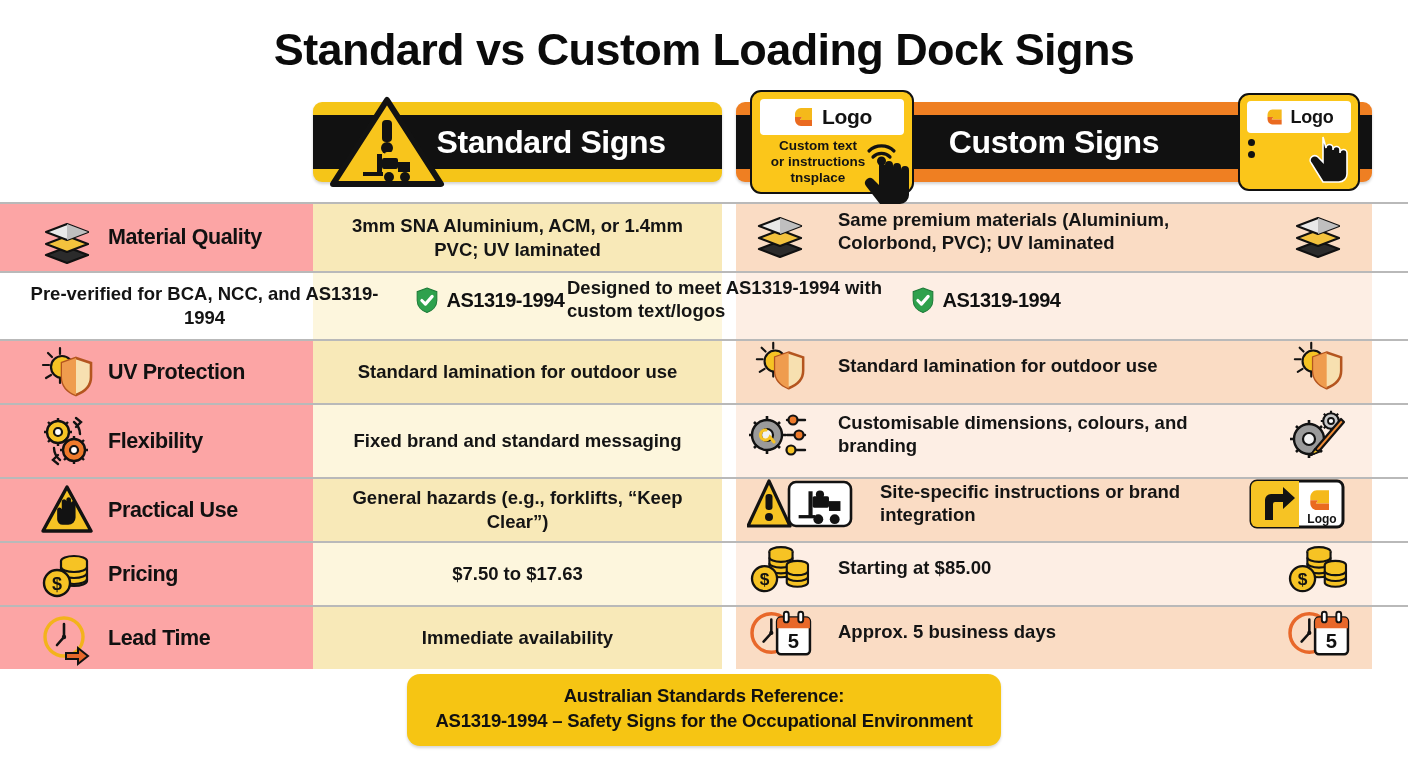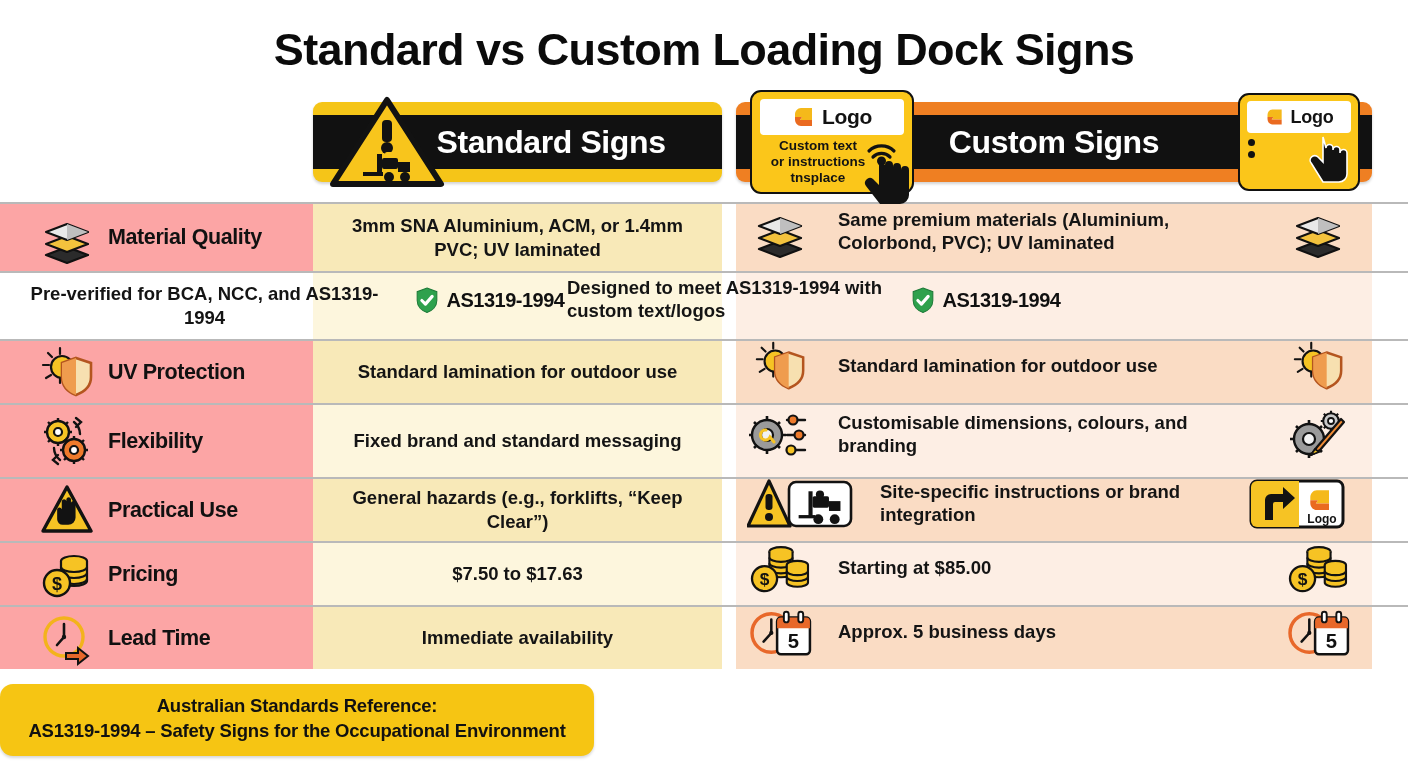--- a/index.html
+++ b/index.html
@@ -243,22 +243,23 @@
     font-size: 20px;
     font-weight: 700;
     letter-spacing: -0.5px;
     color: #101010;
     white-space: nowrap;
   }
 
   
   .footer-wrap {
     position: absolute;
-    left: 0; right: 0; bottom: 12px;
-    display: flex;
+    left: 0; right: 0; bottom: 22px;
+    display: flex;
+    justify-content: center;
   }
   .footer {
     width: 594px;
     background: #f6c513;
     border-radius: 13px;
     padding: 10px 18px 12px;
     text-align: center;
     box-shadow: 0 2px 3px rgba(0,0,0,.16);
   }
   .footer-line1 {

